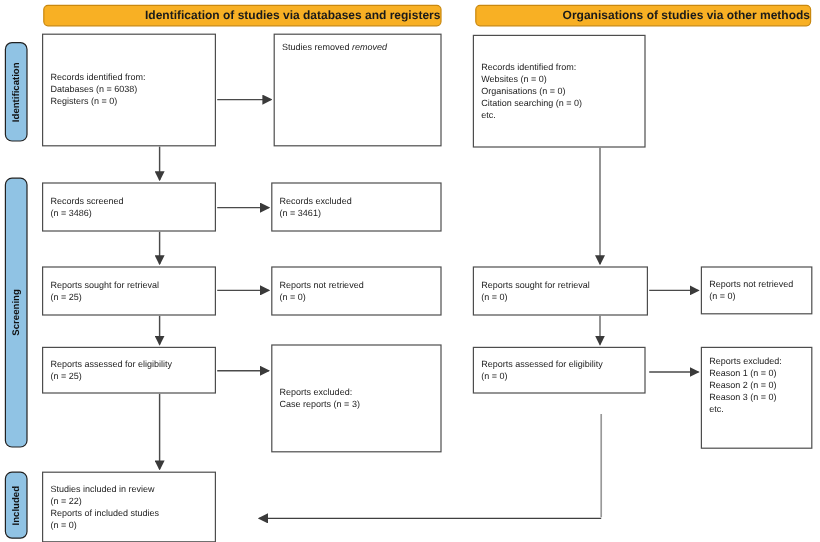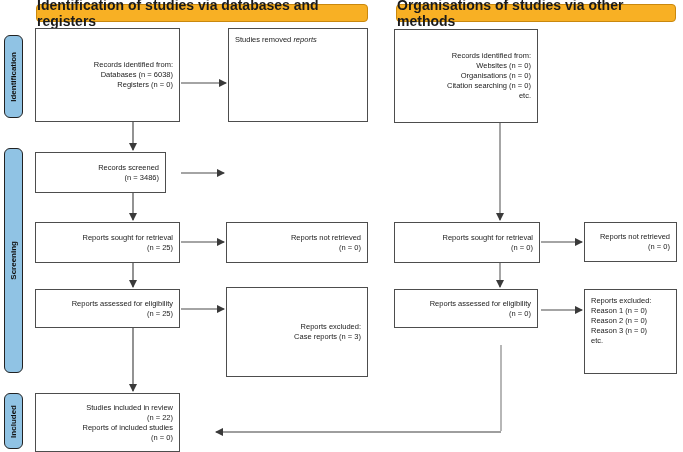--- a/index.html
+++ b/index.html
@@ -10,21 +10,21 @@
     background: #fff;
     overflow: hidden;
   }
   #arrows { position: absolute; left: 0; top: 0; width: 683px; height: 452px; }
   .banner {
     position: absolute;
     background: #F8B024;
     border: 1px solid #C9880E;
     border-radius: 4px;
     display: flex; align-items: center; justify-content: flex-end;
-    font-size: 14px; font-weight: bold; color: #1a1a1a;
+    font-size: 10px; font-weight: bold; color: #1a1a1a;
     height: 18px; top: 4px;
   }
   .pill {
     position: absolute;
     left: 4px; width: 19px;
     background: #90C3E4;
     border: 1px solid #222222;
     border-radius: 6px;
     display: flex; align-items: center; justify-content: center;
   }
@@ -36,21 +36,21 @@
   }
   .box {
     position: absolute;
     background: #fff;
     border: 1px solid #4d4d4d;
     color: #222;
     font-size: 7.5px;
     line-height: 10px;
     padding: 4px 6px 4px 6px;
   }
-  .box.center { display: flex; flex-direction: column; justify-content: center; text-align: right; }
+  .box.center { display: flex; flex-direction: column; justify-content: center; }
   .box.top { padding-top: 6px; }
   .txt { white-space: pre-line; }
   .line { white-space: pre; }
   i { font-style: italic; }
 </style>
 </head>
 <body>
 
 <div id="canvas">
 
@@ -93,28 +93,32 @@
     <span class="vtext">Included</span>
   </div>
 
   <div class="box center" style="left:35px; top:28px; width:145px; height:94px;">
     <div class="txt">Records identified from:
 Databases (n = 6038)
 Registers (n = 0)</div>
   </div>
 
   <div class="box top" style="left:228px; top:28px; width:140px; height:94px;">
-    <div class="line"><span>Studies removed </span><i>reports</i></div>
+    <div class="line"><span>Studies removed </span><i>removed</i></div>
   </div>
 
-  <div class="box center" style="left:35px; top:152px; width:131px; height:41px;">
+  <div class="box center" style="left:35px; top:152px; width:145px; height:41px;">
     <div class="txt">Records screened
 (n = 3486)</div>
   </div>
 
+  <div class="box center" style="left:226px; top:152px; width:142px; height:41px;">
+    <div class="txt">Records excluded
+(n = 3461)</div>
+  </div>
 
   <div class="box center" style="left:35px; top:222px; width:145px; height:41px;">
     <div class="txt">Reports sought for retrieval
 (n = 25)</div>
   </div>
 
   <div class="box center" style="left:226px; top:222px; width:142px; height:41px;">
     <div class="txt">Reports not retrieved
 (n = 0)</div>
   </div>

